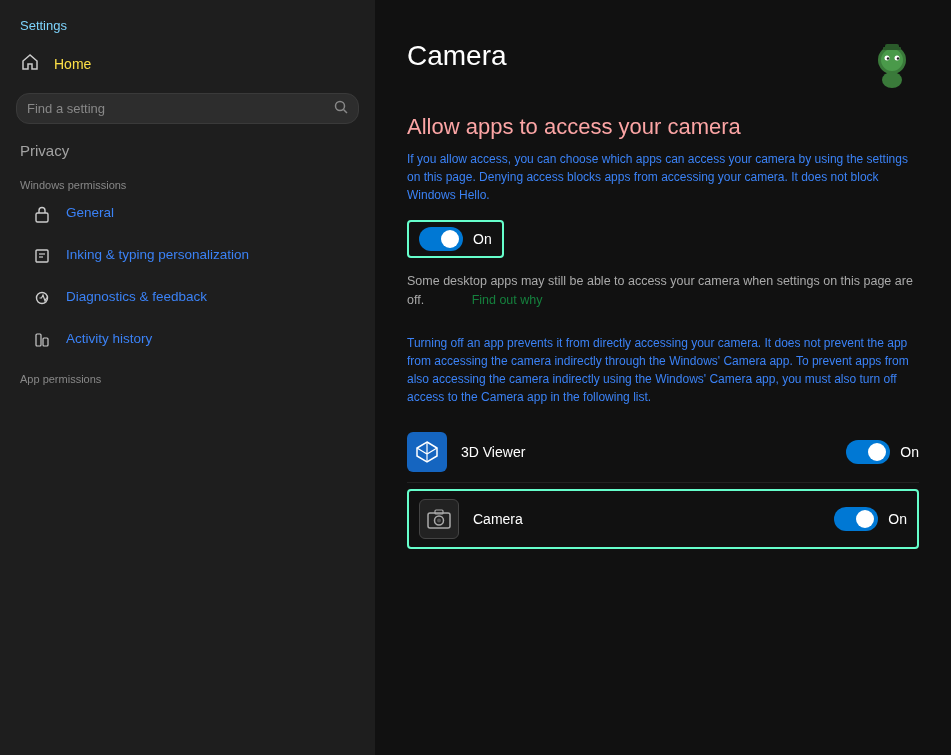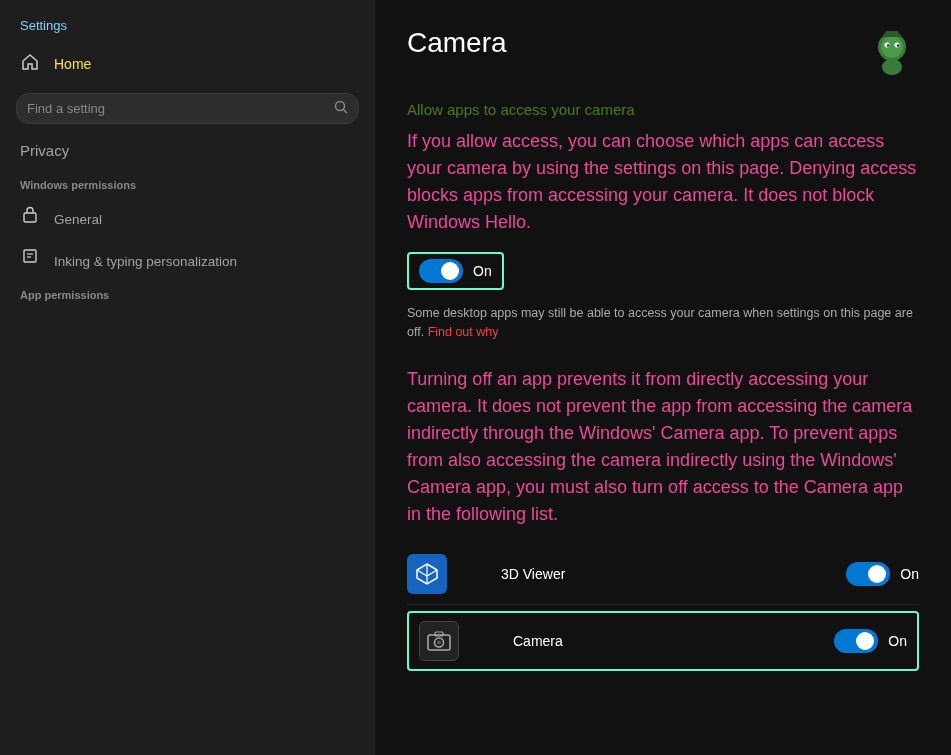--- a/index.html
+++ b/index.html
@@ -66,39 +66,38 @@
       font-weight: 400;
       color: #a3a3a3;
       padding: 6px 20px 10px;
     }
 
     .section-label {
       font-size: 11px;
       color: #888;
       padding: 10px 20px 4px;
       text-transform: none;
-      font-weight: bold;
     }
 
     .nav-item {
       display: flex;
-      align-items: flex-end;
-      padding: 10px 20px;
-      color: #a3a3a3;
+      align-items: flex-start;
+      padding: 10px 32px;
+      color: #3b82f6;
       cursor: pointer;
       font-size: 13.5px;
       gap: 14px;
     }
     .nav-icon { width: 20px; text-align: center; font-size: 16px; }
 
     
     .main {
       flex: 1;
       background: #111111;
-      padding: 27px 32px;
+      padding: 40px 32px;
       overflow-y: auto;
       height: 100%;
     }
 
     .page-header {
       display: flex;
       justify-content: space-between;
       align-items: flex-start;
       margin-bottom: 20px;
     }
@@ -108,29 +107,29 @@
       font-weight: 300;
       color: #ffffff;
     }
 
     .mascot {
       width: 54px;
       height: 54px;
     }
 
     .section-title {
-      font-size: 15px;
+      font-size: 22px;
       font-weight: 400;
-      color: #4d7c0f;
+      color: #fca5a5;
       margin-bottom: 10px;
     }
 
     .description {
-      font-size: 18px;
-      color: #ec4899;
+      font-size: 12px;
+      color: #3b82f6;
       line-height: 1.5;
       margin-bottom: 16px;
     }
 
     .toggle-row {
       display: flex;
       align-items: center;
       gap: 12px;
       margin-bottom: 14px;
     }
@@ -162,22 +161,23 @@
     }
 
     .note-text {
       font-size: 12.5px;
       color: #aaaaaa;
       line-height: 1.5;
       margin-bottom: 24px;
     }
 
     .find-out-why {
-      color: #ef4444;
+      color: #15803d;
       text-decoration: none;
+      margin-left: 44px;
     }
 
     .app-row {
       display: flex;
       align-items: center;
       padding: 10px 0;
       border-bottom: 1px solid #222;
     }
 
     .app-icon-box {
@@ -191,21 +191,20 @@
       font-size: 20px;
     }
 
     .app-icon-3dviewer { background: #1565c0; }
     .app-icon-camera { background: #222; border: 1px solid #444; }
 
     .app-name {
       font-size: 14px;
       color: #ffffff;
       flex: 1;
-      margin-left: 40px;
     }
 
     .app-toggle-row {
       display: flex;
       align-items: center;
       gap: 10px;
     }
 
     .app-toggle-label {
       font-size: 14px;
@@ -261,21 +260,39 @@
     <span class="nav-icon">
       <svg width="16" height="18" viewBox="0 0 16 18" fill="none">
         <rect x="2" y="3" width="12" height="12" rx="1" stroke="#ccc" stroke-width="1.4"></rect>
         <line x1="5" y1="7" x2="11" y2="7" stroke="#ccc" stroke-width="1.2"></line>
         <line x1="5" y1="10" x2="9" y2="10" stroke="#ccc" stroke-width="1.2"></line>
       </svg>
     </span>
     <span>Inking &amp; typing personalization</span>
   </div>
 
-
+  <div class="nav-item">
+    <span class="nav-icon">
+      <svg width="16" height="18" viewBox="0 0 16 18" fill="none">
+        <circle cx="8" cy="9" r="5.5" stroke="#ccc" stroke-width="1.4"></circle>
+        <path d="M5.5 9h2l1.5-3 2 6 1.5-3H14" stroke="#ccc" stroke-width="1.2" fill="none"></path>
+      </svg>
+    </span>
+    <span>Diagnostics &amp; feedback</span>
+  </div>
+
+  <div class="nav-item">
+    <span class="nav-icon">
+      <svg width="16" height="18" viewBox="0 0 16 18" fill="none">
+        <rect x="2" y="3" width="5" height="12" rx="1" stroke="#ccc" stroke-width="1.2"></rect>
+        <rect x="9" y="7" width="5" height="8" rx="1" stroke="#ccc" stroke-width="1.2"></rect>
+      </svg>
+    </span>
+    <span>Activity history</span>
+  </div>
 
   <div class="section-label">App permissions</div>
 
 </div>
 
 <div class="main">
   <div class="page-header">
     <h1 class="page-title">Camera</h1>
 
     <svg class="mascot" width="54" height="54" viewBox="0 0 54 54">

